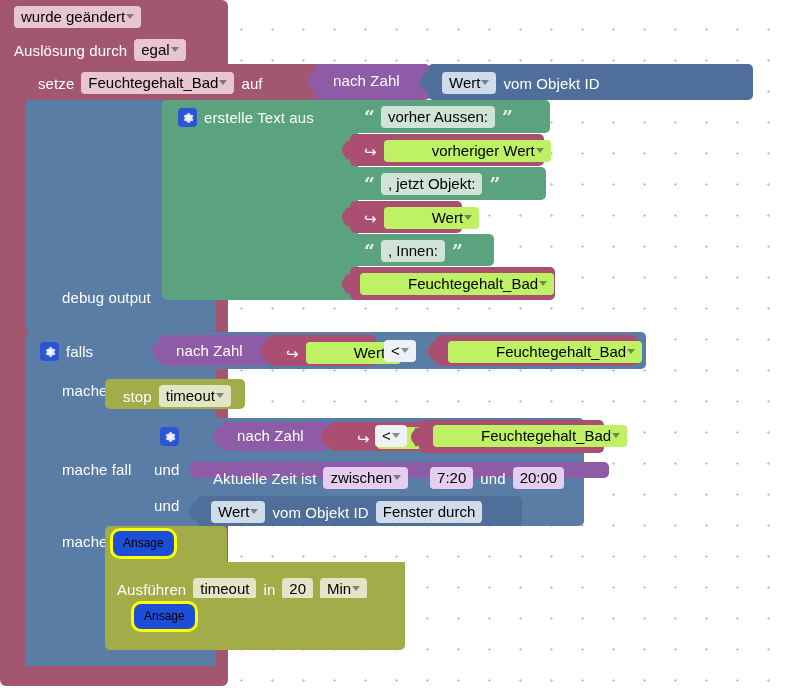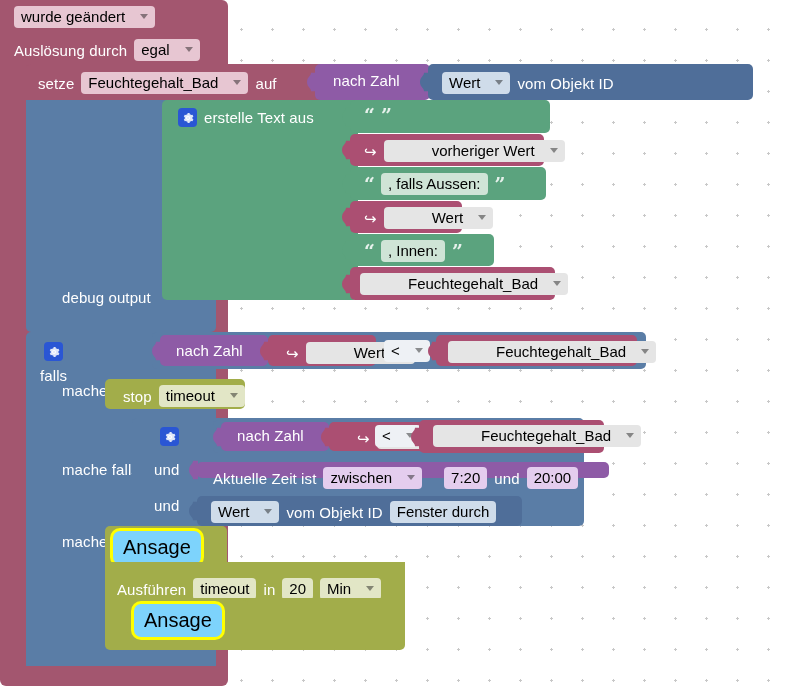--- a/index.html
+++ b/index.html
@@ -28,21 +28,21 @@
     font-size: 15px;
     line-height: 1;
     white-space: nowrap;
     letter-spacing: .1px;
   }
 
   
   .field {
     display: inline-flex;
     align-items: center;
-    gap: 14px;
+    gap: 0;
     border-radius: 4px;
     padding: 3px 7px 4px 7px;
     font-size: 15px;
     line-height: 1;
     color: #000;
     white-space: nowrap;
   }
   .caret {
     width: 0; height: 0;
     border-left: 4px solid transparent;
@@ -50,21 +50,21 @@
     border-top: 5px solid rgba(0,0,0,.42);
     margin-left: 1px;
     flex: none;
   }
 
   
   .f-mauve  { background: #e7c6d2; }
   .f-blue   { background: #cfdcea; }
   .f-purple { background: #e4cdee; }
   .f-green  { background: #cfe4d6; }
-  .f-pink   { background: #e5e5e5; padding-left: 48px; }
+  .f-pink   { background: #bef264; padding-left: 48px; }
   .f-olive  { background: #e2e6c6; }
   .f-white  { background: #eef1f5; }
 
   
   .row { display: flex; align-items: center; gap: 7px; }
 
   
   .gear {
     width: 19px; height: 19px;
     background: #2a56d4;
@@ -160,21 +160,21 @@
   .p-green { background: #5ba37e; }
   .p-mauve { background: #ab4f72; }
 
   
   #b-if {
     left: 26px; top: 332px;
     width: 190px; height: 334px;
     background: #5a7da6;
     border-radius: 5px 5px 0 0;
   }
-  #b-if-falls   { position: absolute; left: 14px; top: 10px; flex-direction: column; }
+  #b-if-falls   { position: absolute; left: 14px; top: 10px; }
   #b-if-mache1  { position: absolute; left: 36px; top: 51px; }
   #b-if-sonst   { position: absolute; left: 36px; top: 130px; }
   #b-if-mache2  { position: absolute; left: 36px; top: 202px; }
 
   
   #b-cond1 {
     left: 152px; top: 332px;
     width: 494px; height: 37px;
     background: #5a7da6;
     border-radius: 5px;
@@ -270,23 +270,23 @@
   }
   #b-ansage2 {
     left: 126px; top: 600px;
     width: 122px; height: 34px;
     background: #a2ad4a;
     border-radius: 5px;
   }
 
   
   .hilite {
-    background: #7dd3fc;
+    background: #1d4ed8;
     color: #000;
-    font-size: 20px;
+    font-size: 12px;
     line-height: 1;
     padding: 6px 10px 7px 10px;
     border-radius: 7px;
     display: inline-block;
     white-space: nowrap;
     box-shadow: 0 0 0 3px #ffff00;
   }
 </style>
 </head>
 <body>
@@ -361,20 +361,23 @@
       <span class="lbl">erstelle Text aus</span>
     </div>
   </div>
 
   <div class="blk piece p-green" style="left:350px; top:100px; width:200px; height:33px;">
     <svg class="plug" viewBox="0 0 9 19">
       <path d="M9 0 H4 C4 4 0 4 0 9.5 C0 15 4 15 4 19 H9 Z" fill="#5ba37e"></path>
     </svg>
     <div class="row" style="top:6px;">
       <span class="quote">“</span>
+      <span class="field f-green">
+        <span>vorher Aussen:</span>
+      </span>
       <span class="quote">”</span>
     </div>
   </div>
 
   <div class="blk piece p-mauve" style="left:350px; top:134px; width:194px; height:32px;">
     <svg class="plug" viewBox="0 0 9 19">
       <path d="M9 0 H4 C4 4 0 4 0 9.5 C0 15 4 15 4 19 H9 Z" fill="#ab4f72"></path>
     </svg>
     <div class="row" style="top:6px;">
       <span class="lbl">↪</span>
@@ -385,21 +388,21 @@
     </div>
   </div>
 
   <div class="blk piece p-green" style="left:350px; top:167px; width:196px; height:33px;">
     <svg class="plug" viewBox="0 0 9 19">
       <path d="M9 0 H4 C4 4 0 4 0 9.5 C0 15 4 15 4 19 H9 Z" fill="#5ba37e"></path>
     </svg>
     <div class="row" style="top:6px;">
       <span class="quote">“</span>
       <span class="field f-green">
-        <span>, falls Aussen:</span>
+        <span>, jetzt Objekt:</span>
       </span>
       <span class="quote">”</span>
     </div>
   </div>
 
   <div class="blk piece p-mauve" style="left:350px; top:201px; width:112px; height:32px;">
     <svg class="plug" viewBox="0 0 9 19">
       <path d="M9 0 H4 C4 4 0 4 0 9.5 C0 15 4 15 4 19 H9 Z" fill="#ab4f72"></path>
     </svg>
     <div class="row" style="top:6px;">

